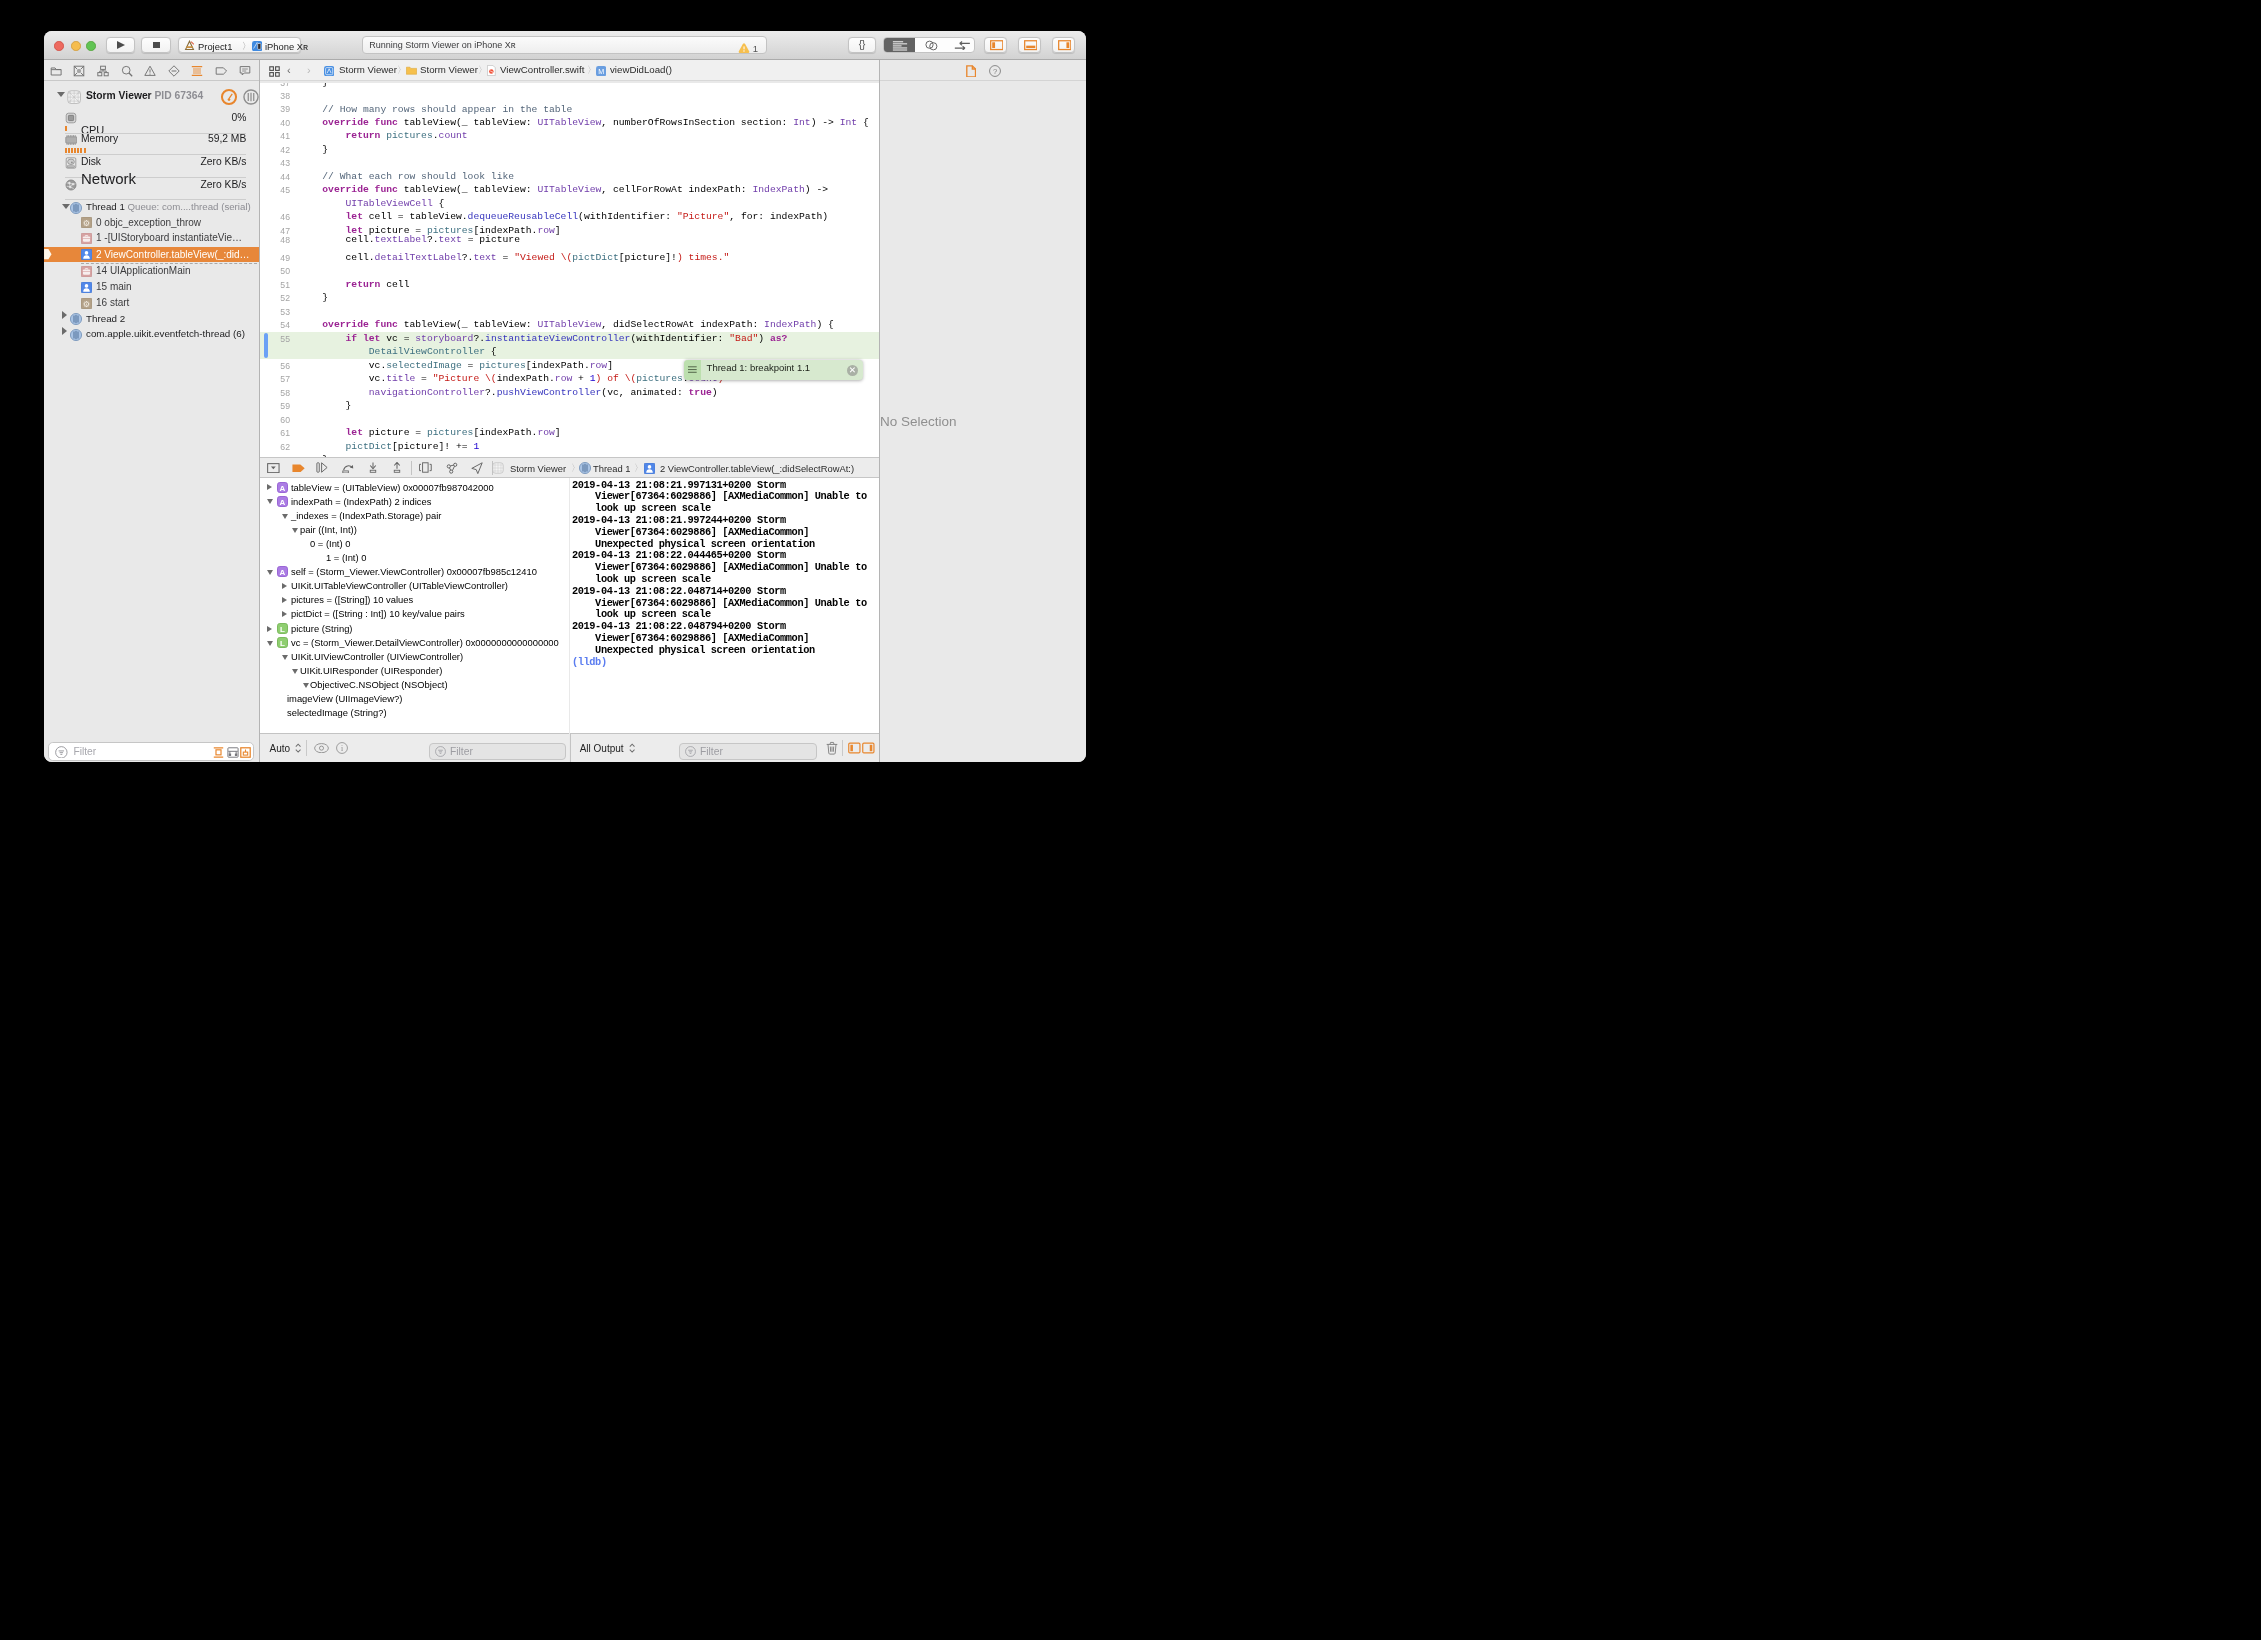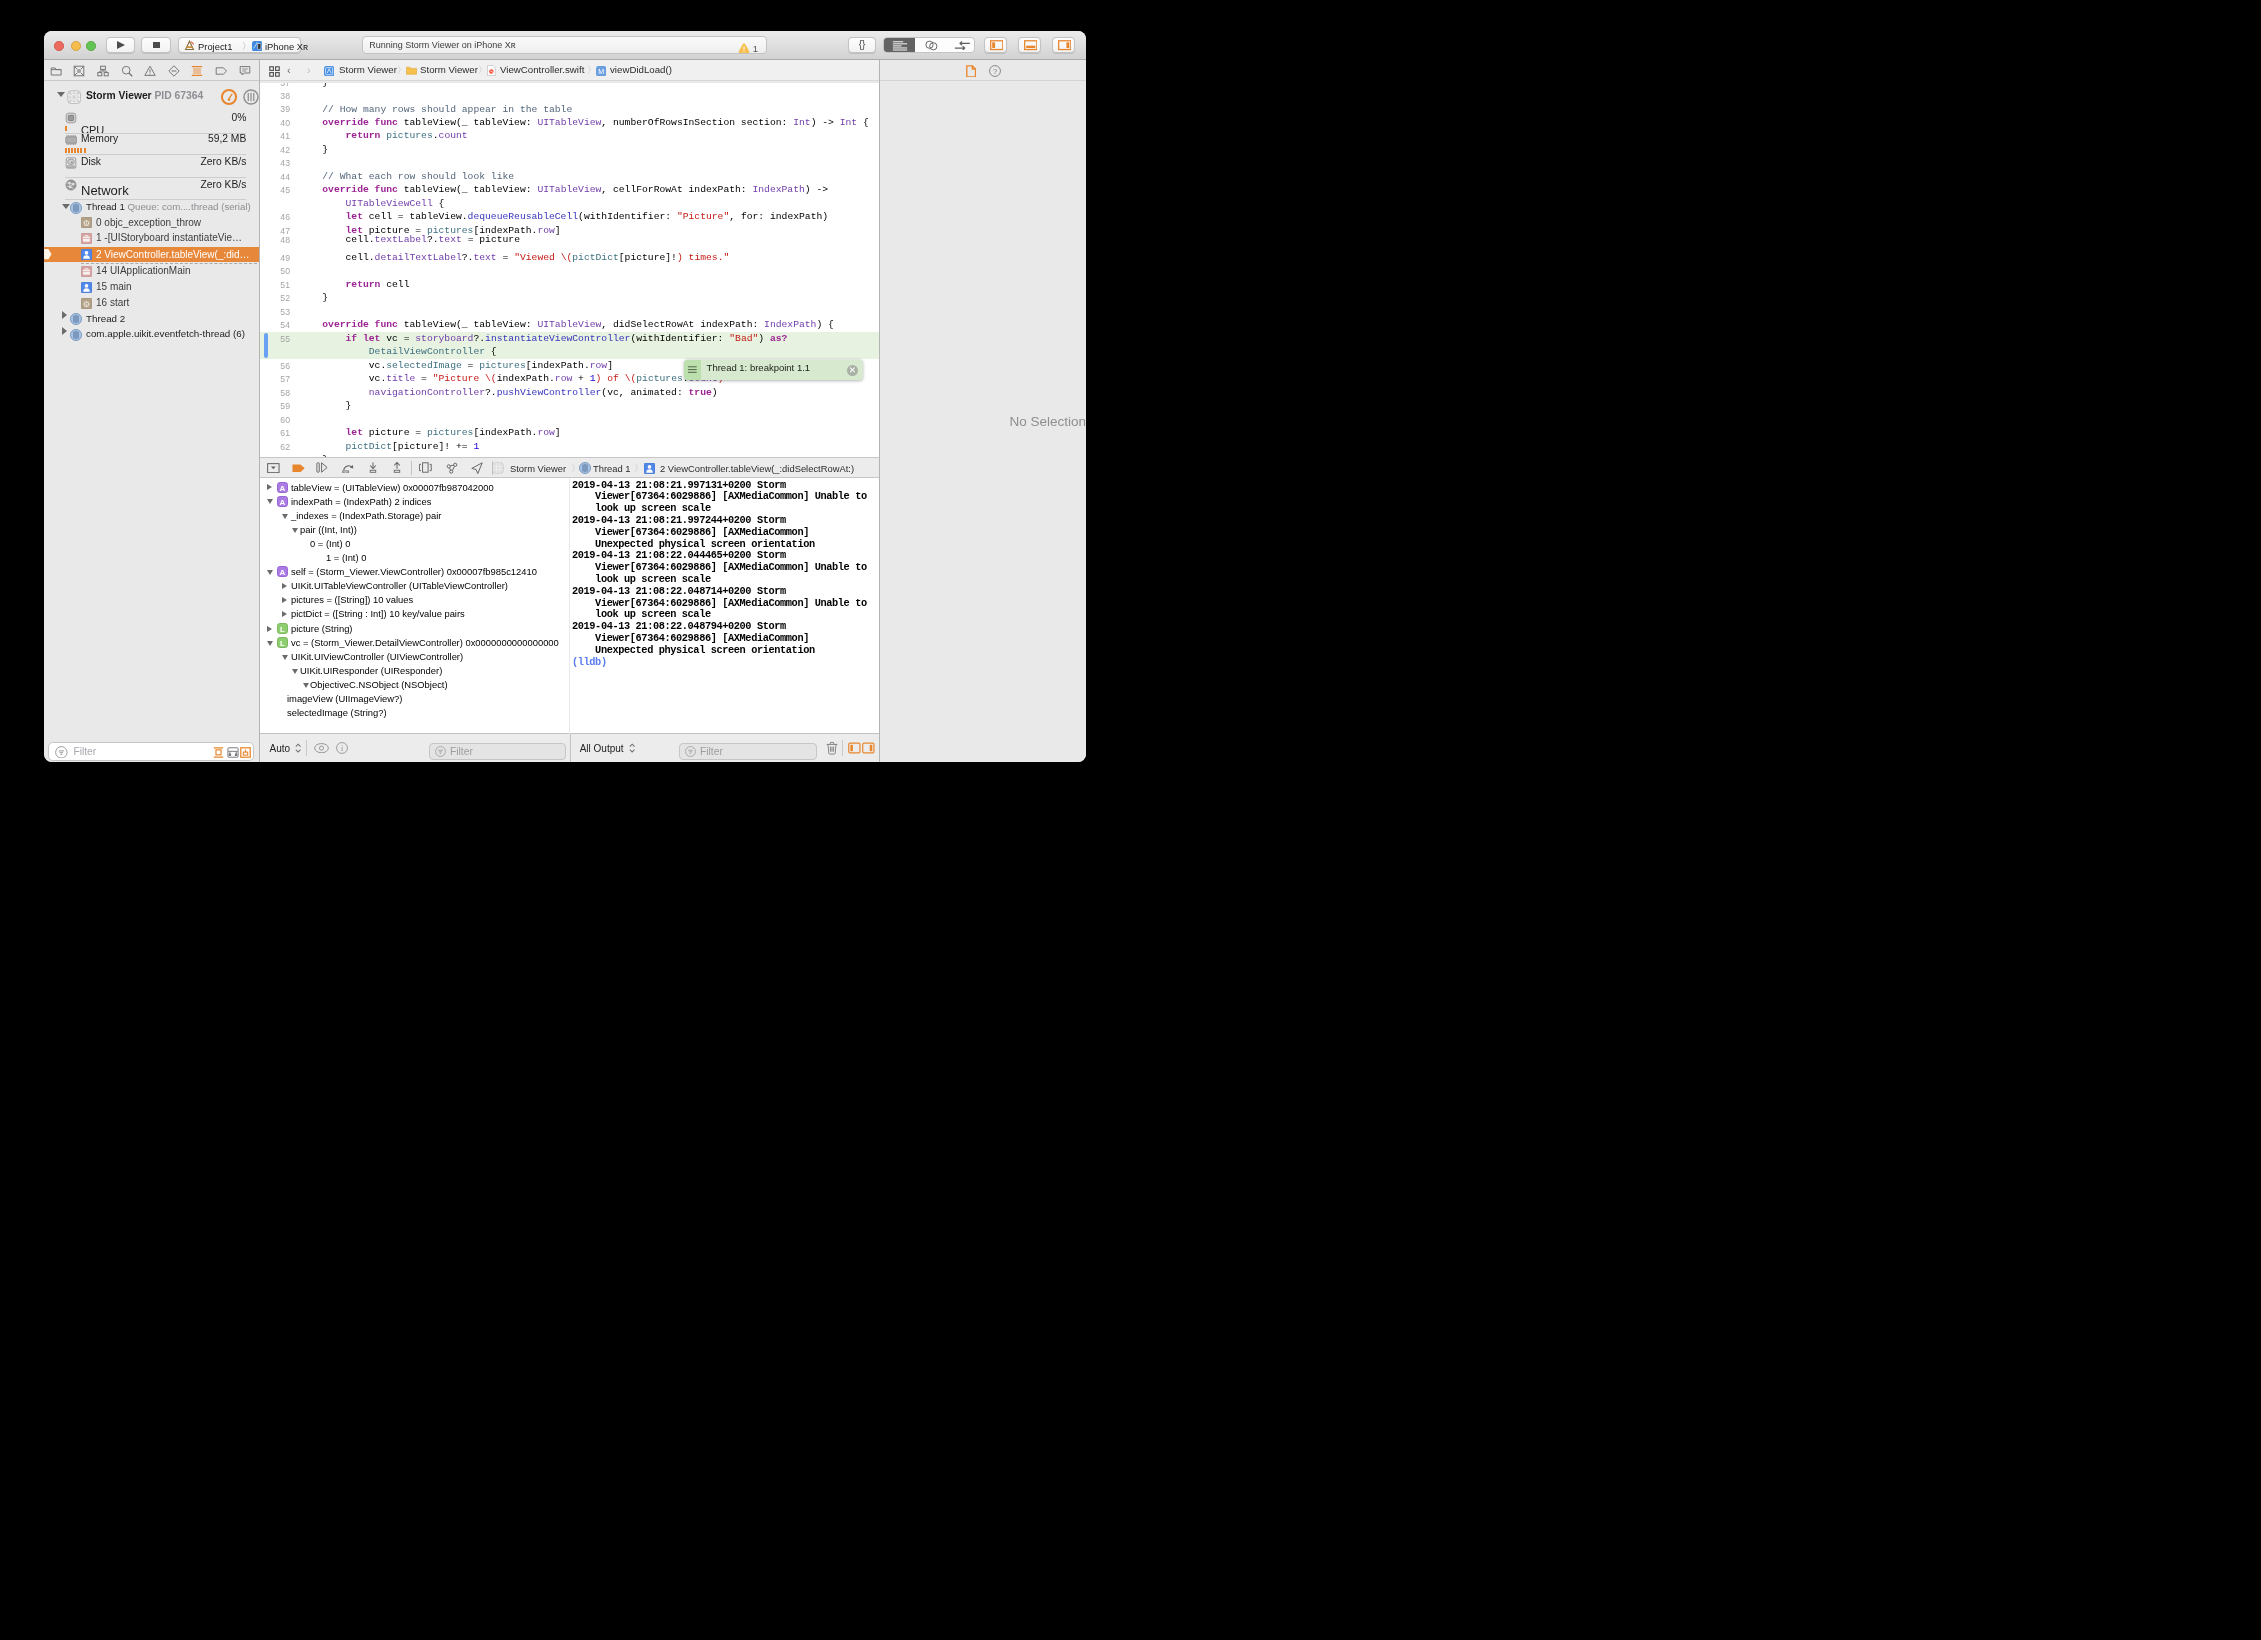--- a/index.html
+++ b/index.html
@@ -268,21 +268,21 @@
 <div class="abs" style="top:0;left:0;right:0">
         <svg class="abs" style="left:20.6px;top:96px" width="12" height="12" viewBox="0 0 15 15">
           <circle cx="7.5" cy="7.5" r="6.3" fill="#9a9a9a" stroke="#818181"></circle>
           <g stroke="#e8e8e8" stroke-width=".8" fill="none">
             <circle cx="5.5" cy="5" r="1.1" fill="#e8e8e8"></circle>
             <circle cx="10" cy="6.5" r="1.1" fill="#e8e8e8"></circle>
             <circle cx="6.5" cy="10" r="1.1" fill="#e8e8e8"></circle>
             <path d="M2 5 L5.5 5 L10 6.5 L13 6 M5.5 5 L6.5 10 L10 6.5 M2 9 L6.5 10 L11 12"></path>
           </g>
         </svg>
-        <span class="abs" style="left:37px;top:100px;font-size:13px;color:#1d1d1f">Network</span>
+        <span class="abs" style="left:37px;top:87px;font-size:15px;color:#1d1d1f">Network</span>
         <span class="abs" style="right:12.7px;top:96px;font-size:10.3px;color:#1d1d1f">Zero KB/s</span>
         <span class="abs" style="left:20.6px;right:12.7px;top:116px;border-top:0.8px solid #cdcdcd"></span>
       </div>
 <div class="abs" style="top:118px;left:0;right:0;height:16px">
         <u class="triO" style="left:17.5px;top:5.6px"></u>
         <svg class="abs" style="left:26px;top:0.6px" width="12" height="12" viewBox="0 0 15 15">
           <circle cx="7.5" cy="7.5" r="7" fill="#a9c3e4" stroke="#7191b8"></circle>
           <g stroke="#5878a0" stroke-width="1.4">
             <line x1="5" y1="3" x2="5" y2="12"></line>
             <line x1="7.5" y1="2.3" x2="7.5" y2="12.7"></line>
@@ -715,17 +715,17 @@
    <div class="istrip">
      <svg class="abs" style="left:86px;top:4.8px" width="10.3" height="12.7" viewBox="0 0 13 16">
           <path d="M1 1 h7 l4 4 v10 h-11 Z" fill="none" stroke="#e8862d" stroke-width="1.7"></path>
           <path d="M8 1 v4 h4" fill="none" stroke="#e8862d" stroke-width="1.7"></path>
         </svg>
      <svg class="abs" style="left:109px;top:5.2px" width="12" height="12" viewBox="0 0 15 15">
           <circle cx="7.5" cy="7.5" r="6.8" fill="none" stroke="#7c7c7c" stroke-width="1.1"></circle>
           <text x="7.5" y="10.8" font-size="9.5" text-anchor="middle" fill="#7c7c7c">?</text>
         </svg>
    </div>
-   <span class="abs" style="left:0;right:0;top:354px;text-align:right;font-size:13.5px;color:#8f8f8f">No Selection</span>
+   <span class="abs" style="left:0;right:0;top:354px;text-align:left;font-size:13.5px;color:#8f8f8f">No Selection</span>
  </div>
  <div class="editDiv"></div>
 </div>
 
 
 </body></html>

